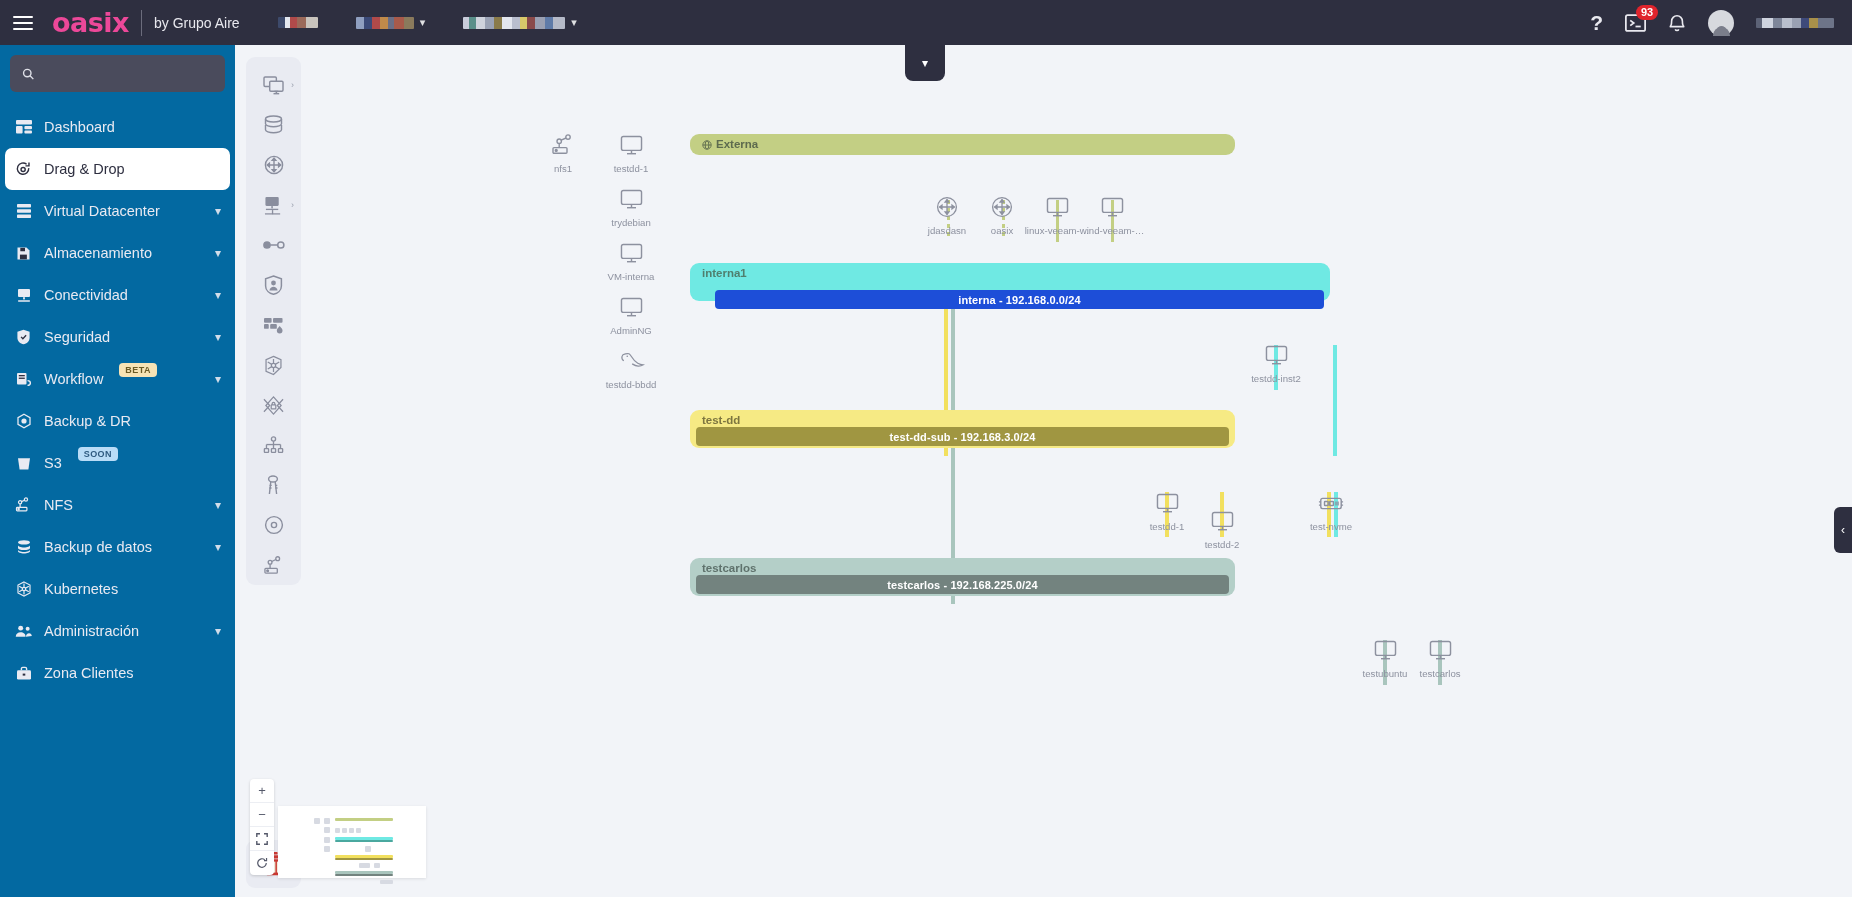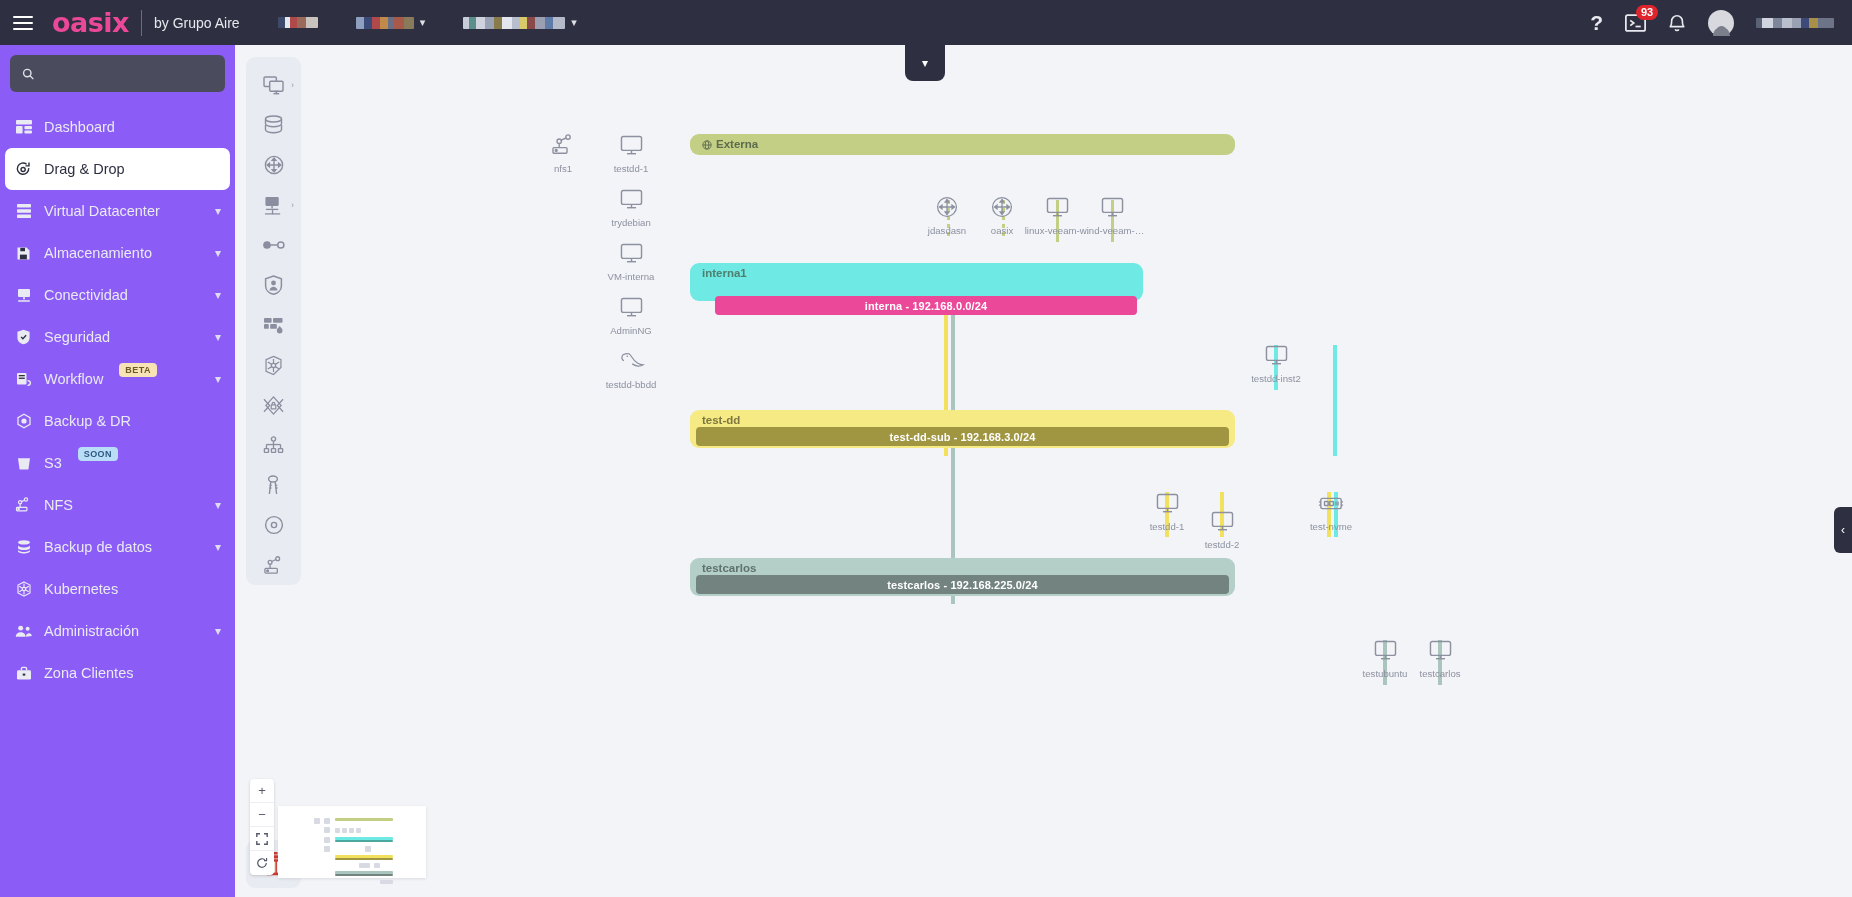--- a/index.html
+++ b/index.html
@@ -37,21 +37,21 @@
   .avatar{ width:26px; height:26px; border-radius:50%; background:#d7d9de;
     display:flex; align-items:flex-end; justify-content:center; overflow:hidden;}
   .avatar .head{ width:9px; height:9px; border-radius:50%; background:#7b7e8b; margin-bottom:1px;}
   .avatar .body{ width:17px; height:9px; border-radius:9px 9px 0 0; background:#7b7e8b;
     position:absolute; bottom:0;}
   .avatar-wrap{ position:relative; width:26px; height:26px;}
 
   
   .sidebar{
     position:absolute; top:45px; left:0; width:235px; height:852px;
-    background:#8b5cf6; z-index:30; overflow:hidden;
+    background:#0369a1; z-index:30; overflow:hidden;
   }
   .search-wrap{ padding:10px 10px 0 10px; }
   .search-box{
     height:37px; background:#4a4b5c; border-radius:6px; display:flex; align-items:center;
     padding:0 12px; gap:9px;
   }
   .search-box input{
     background:transparent; border:none; outline:none; color:#e6e6ee; font-size:13px;
     font-family:inherit; width:100%;
   }
@@ -555,23 +555,23 @@
       <span class="globe">
         <svg width="10" height="10" viewBox="0 0 12 12" fill="none" stroke="#5d6b4e" stroke-width="1.1">
           <circle cx="6" cy="6" r="5"></circle>
             <ellipse cx="6" cy="6" rx="2.2" ry="5"></ellipse>
             <line x1="1" y1="6" x2="11" y2="6"></line>
         </svg>
       </span><span>Externa</span>
     </div>
   </div>
 
-  <div class="net" style="left:455px;top:218px;width:453px;height:38px;background:#6fe9e3;">
+  <div class="net" style="left:455px;top:218px;width:640px;height:38px;background:#6fe9e3;">
     <div class="net-title" style="color:#4f7f6e;">interna1</div>
-    <div class="subnet" style="top:33px;background:#ec4899;margin-left:19px;">interna - 192.168.0.0/24</div>
+    <div class="subnet" style="top:27px;background:#1d4ed8;margin-left:19px;">interna - 192.168.0.0/24</div>
   </div>
 
   <div class="net" style="left:455px;top:365px;width:545px;height:38px;background:#f6ea84;">
     <div class="net-title" style="color:#7d7640;">test-dd</div>
     <div class="subnet" style="top:17px;background:#a09641;">test-dd-sub - 192.168.3.0/24</div>
   </div>
 
   <div class="net" style="left:455px;top:513px;width:545px;height:38px;background:#b4cfc8;">
     <div class="net-title" style="color:#5f726c;">testcarlos</div>
     <div class="subnet" style="top:17px;background:#73837f;">testcarlos - 192.168.225.0/24</div>

